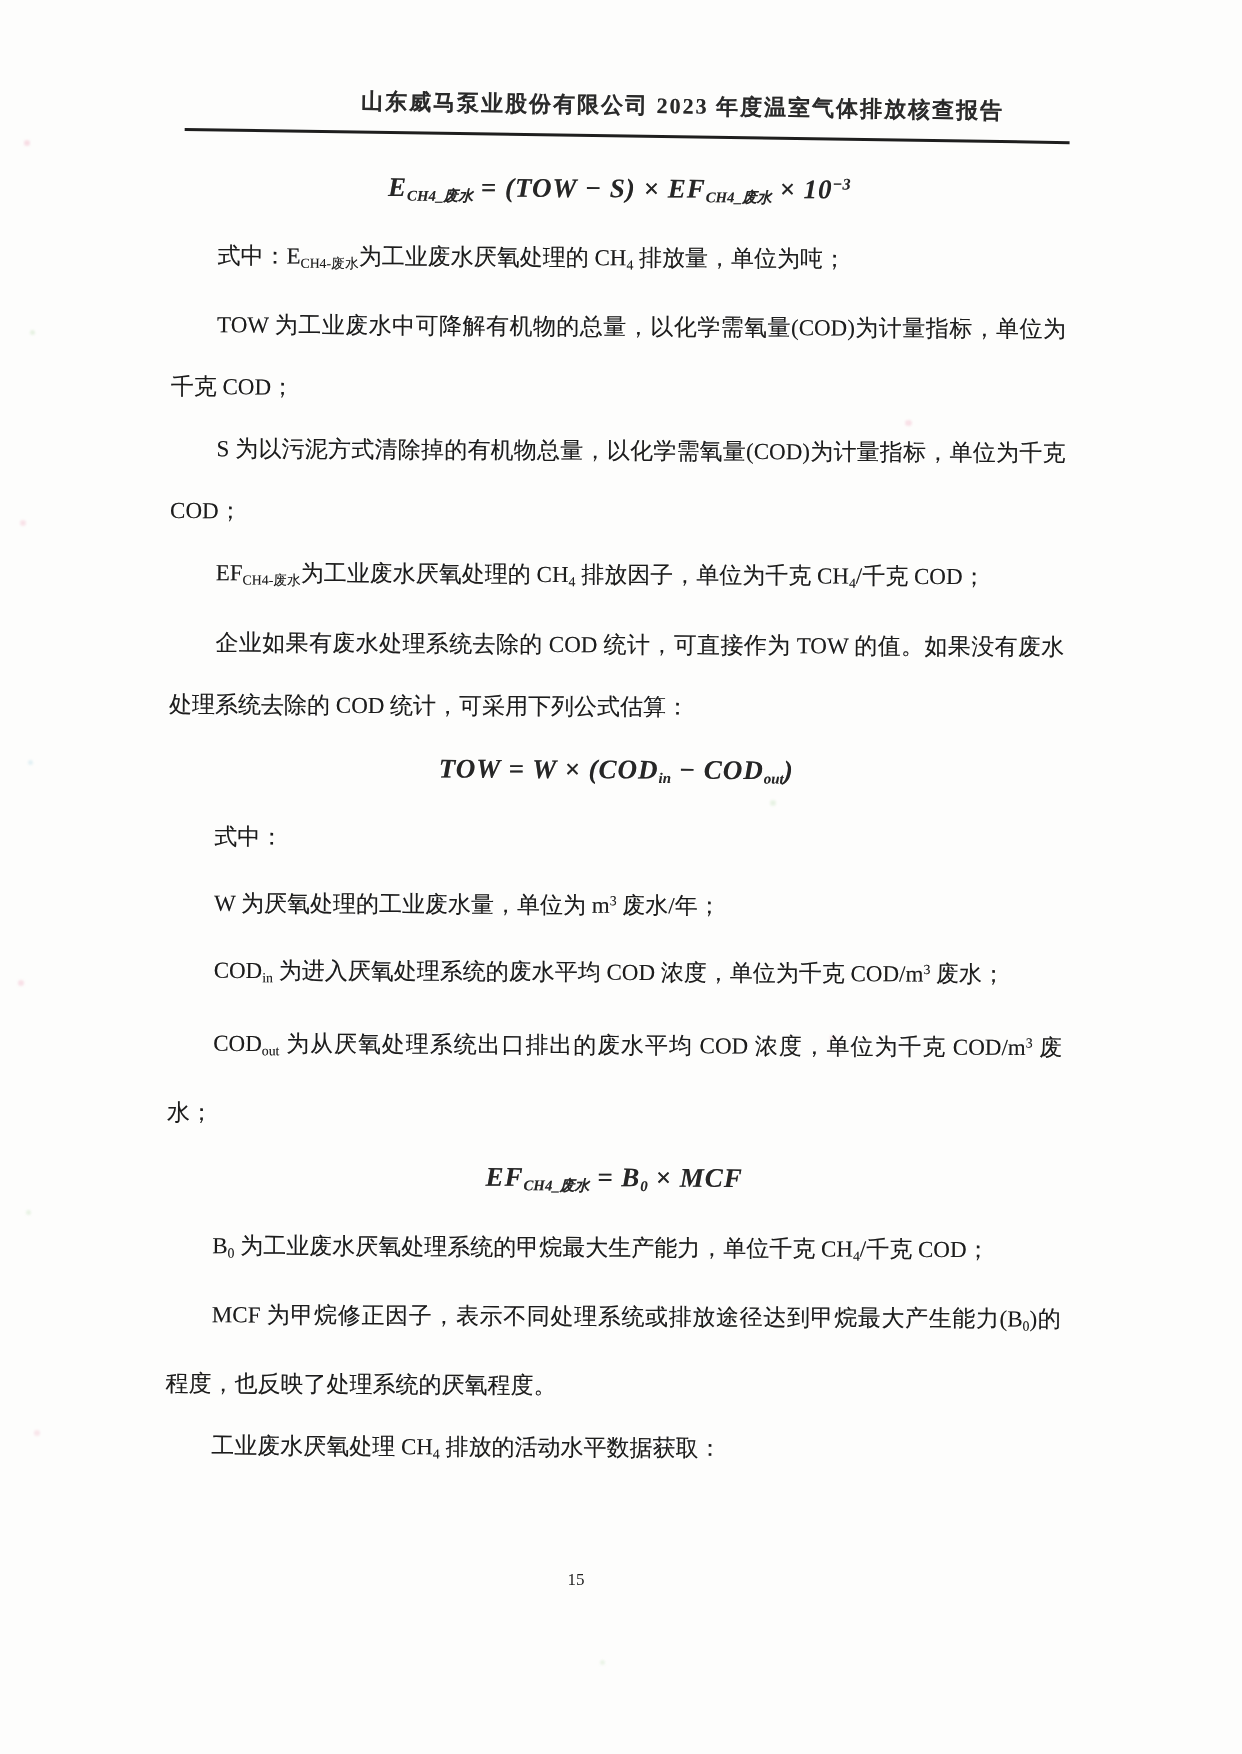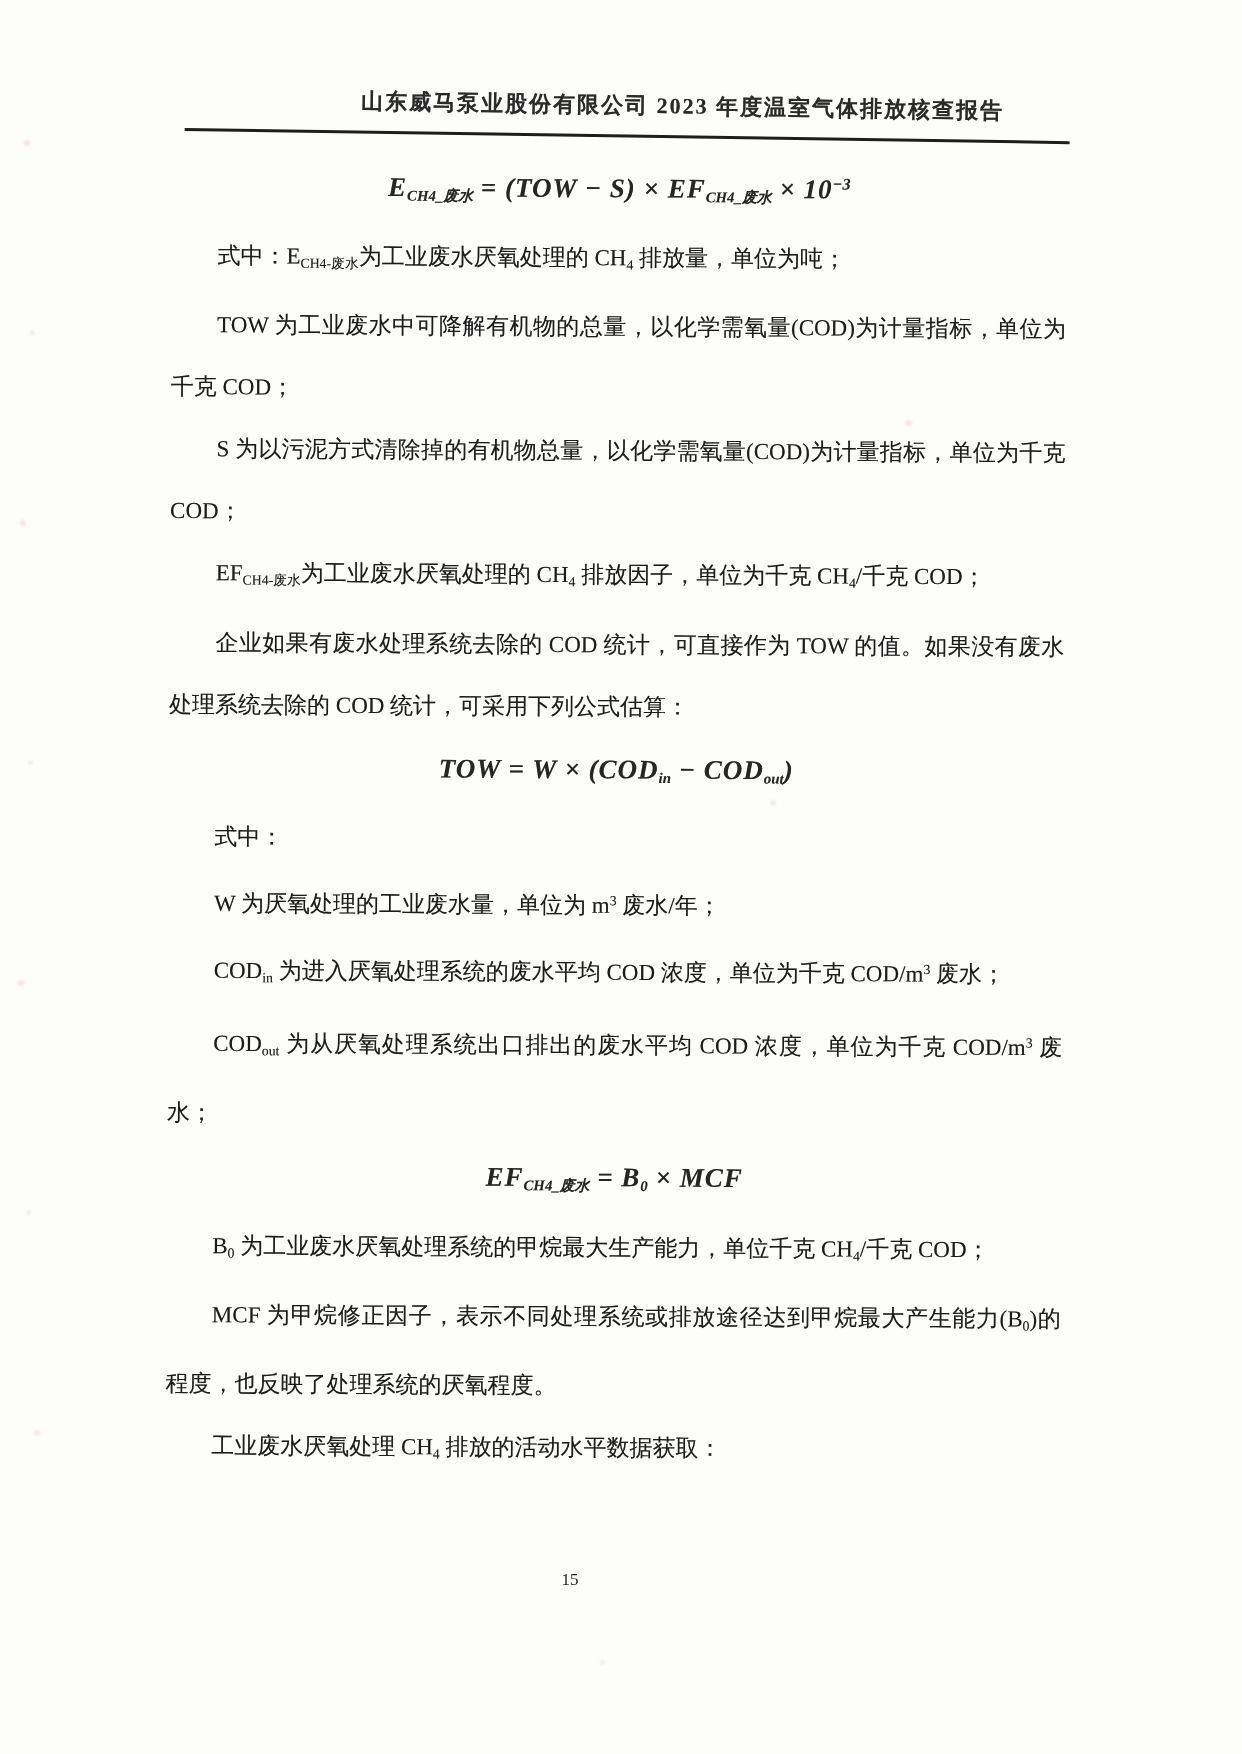--- a/index.html
+++ b/index.html
@@ -40,21 +40,21 @@
     font-style:italic;font-weight:bold;
     font-size:27px;line-height:62px;
     text-align:center;text-indent:0;
     letter-spacing:1px;color:#262626;
   }
   sub{font-size:0.60em;vertical-align:-0.3em;letter-spacing:0;}
   sup{font-size:0.60em;vertical-align:0.55em;letter-spacing:0;}
   .formula sub{font-size:0.55em;}
   
   .doc-footer{
-    position:absolute;top:1570px;left:10px;width:1120px;
+    position:absolute;top:1570px;left:16px;width:1120px;
     text-align:center;font-size:17px;color:#222;
   }
 </style>
 </head>
 <body>
 
 <div class="page">
 
   <span class="speck" style="left:24px;top:140px;width:6px;height:6px;background:#f3c4d2;opacity:.55;"></span>
   <span class="speck" style="left:30px;top:330px;width:5px;height:5px;background:#cfe6c8;opacity:.5;"></span>

